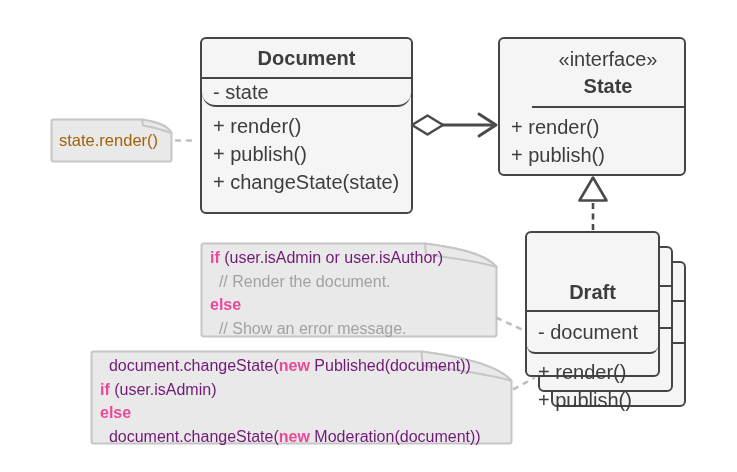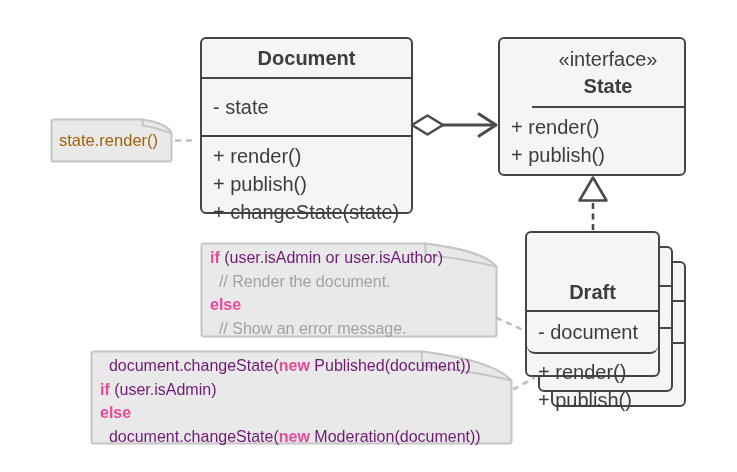--- a/index.html
+++ b/index.html
@@ -39,21 +39,21 @@
   
   .arrows{position:absolute;left:0;top:0;width:737px;height:472px;pointer-events:none;z-index:8;}
 </style>
 </head>
 <body>
 
 <div class="canvas">
 
   <div class="classbox" style="left:200px;top:37px;width:213px;height:177px;">
     <div class="title-row" style="height:40px;">Document</div>
-    <div class="attr-row" style="height:58px;">
+    <div class="attr-row" style="height:28px;border-radius:14px;">
         <div class="member">- state</div>
       </div>
     <div class="methods">
         <div class="member">+ render()</div>
         <div class="member">+ publish()</div>
         <div class="member">+ changeState(state)</div>
       </div>
   </div>
 
   <div class="classbox" style="left:498px;top:37px;width:188px;height:139px;">

